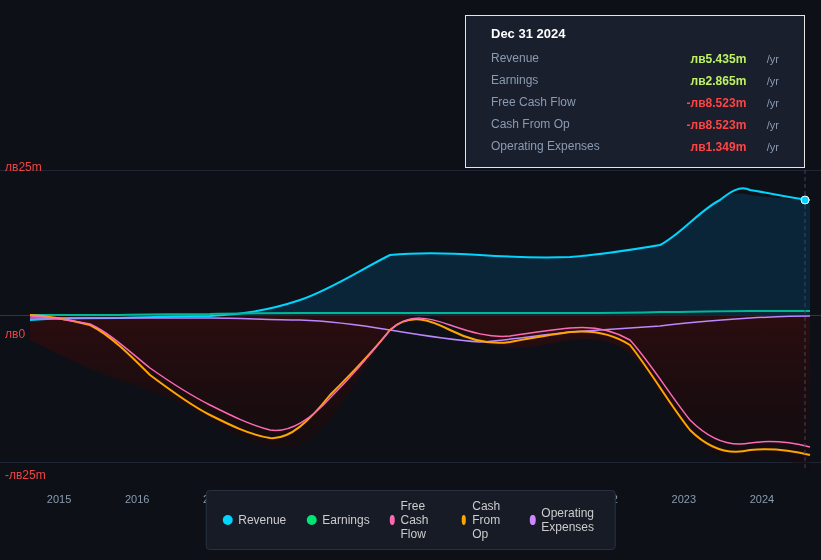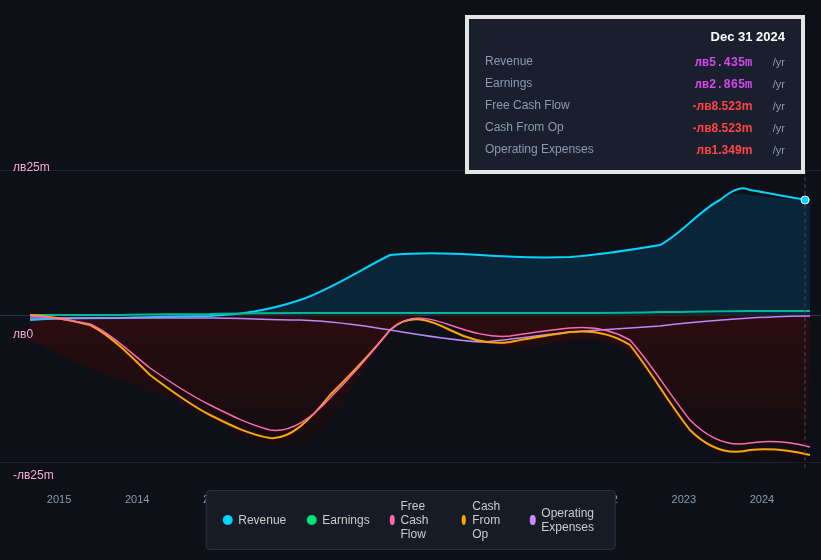--- a/index.html
+++ b/index.html
@@ -18,25 +18,24 @@
       position: relative;
       background: #0d1117;
     }
 
     
     .tooltip-box {
       position: absolute;
       top: 15px;
       left: 465px;
       background: #1a1f2e;
-      border: 4px solid #e5e5e5;
-      padding: 10px 16px;
+      border: 1px solid #e5e5e5;
+      padding: 10px 25px;
       width: 340px;
       z-index: 10;
-      text-align: right;
     }
 
     .tooltip-date {
       color: #ffffff;
       font-size: 13px;
       font-weight: bold;
       margin-bottom: 6px;
     }
 
     .tooltip-row {
@@ -49,43 +48,42 @@
     .tooltip-label {
       color: #8a9bb0;
       font-size: 12px;
     }
 
     .tooltip-value {
       font-size: 12px;
       font-weight: bold;
     }
 
-    .tooltip-value.cyan { color: #d946ef; font-family: Liberation Mono, monospace; }
+    .tooltip-value.cyan { color: #bef264; }
     .tooltip-value.red { color: #ff4444; }
 
     .tooltip-margin {
       color: #aaaaaa;
       font-size: 11px;
       margin-left: 4px;
     }
 
     .tooltip-unit {
       color: #8a9bb0;
       font-size: 11px;
       font-weight: normal;
       margin-left: 16px;
     }
 
     
     .y-label {
       position: absolute;
-      color: #f9a8d4;
+      color: #ef4444;
       font-size: 12px;
       left: 5px;
-      margin-left: 8px;
     }
 
     .y-label-top { top: 160px; }
     .y-label-mid { top: 327px; }
     .y-label-bot { top: 468px; }
 
     
     .x-axis {
       position: absolute;
       bottom: 55px;
@@ -191,21 +189,21 @@
     <circle cx="805" cy="200" r="4" fill="#00d4ff" stroke="#ffffff" stroke-width="1"></circle>
 
   </svg>
 
   <div class="y-label y-label-top">лв25m</div>
   <div class="y-label y-label-mid">лв0</div>
   <div class="y-label y-label-bot">-лв25m</div>
 
   <div class="x-axis">
     <span class="x-label">2015</span>
-    <span class="x-label">2014</span>
+    <span class="x-label">2016</span>
     <span class="x-label">2017</span>
     <span class="x-label">2018</span>
     <span class="x-label">2019</span>
     <span class="x-label">2020</span>
     <span class="x-label">2021</span>
     <span class="x-label">2022</span>
     <span class="x-label">2023</span>
     <span class="x-label">2024</span>
   </div>
 

